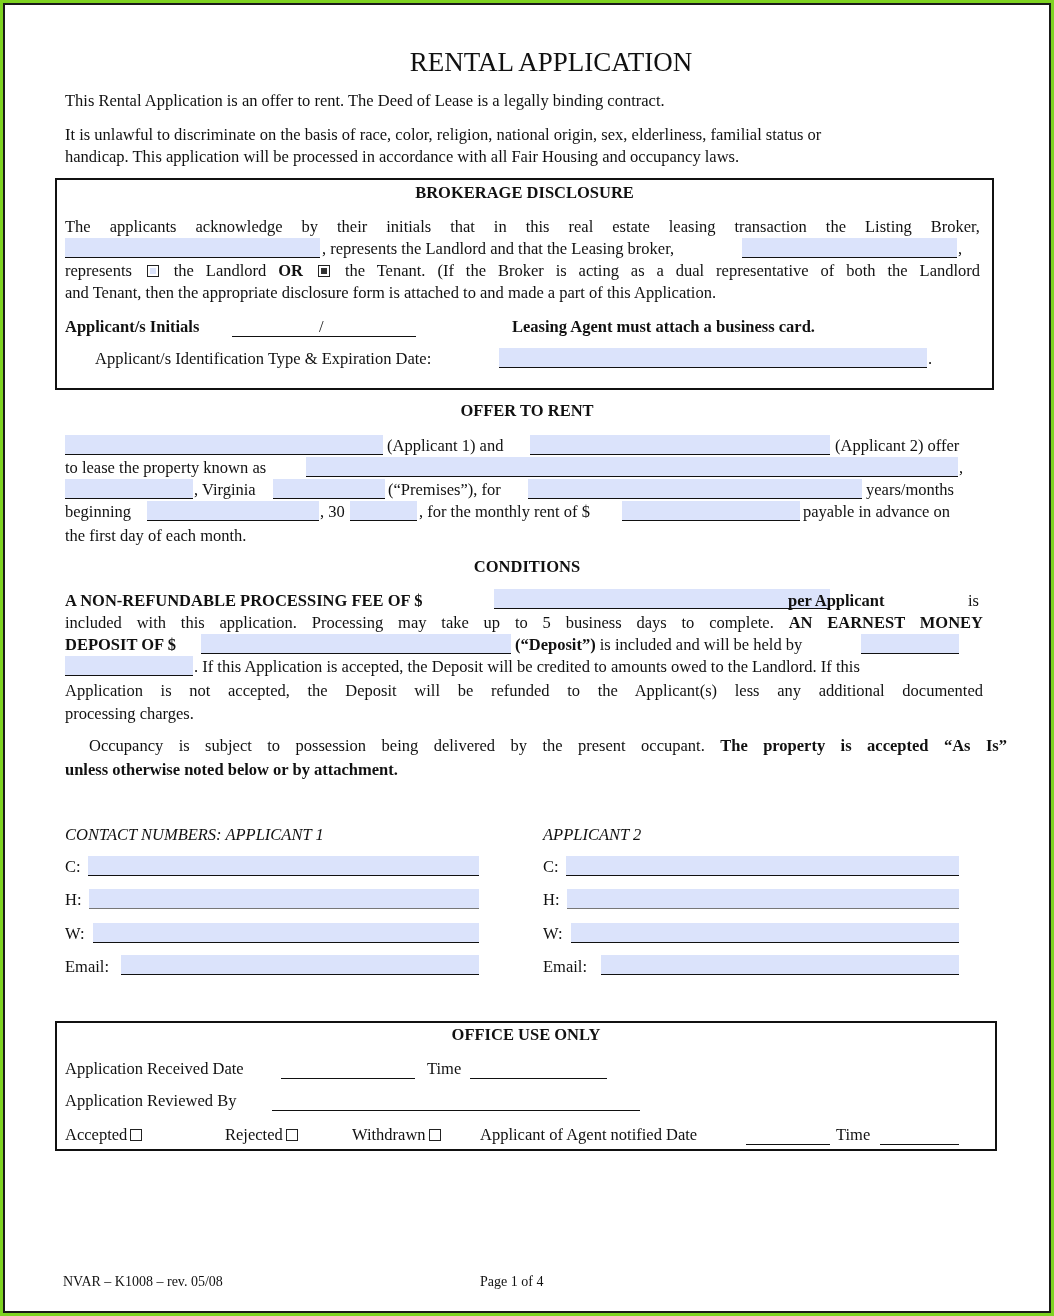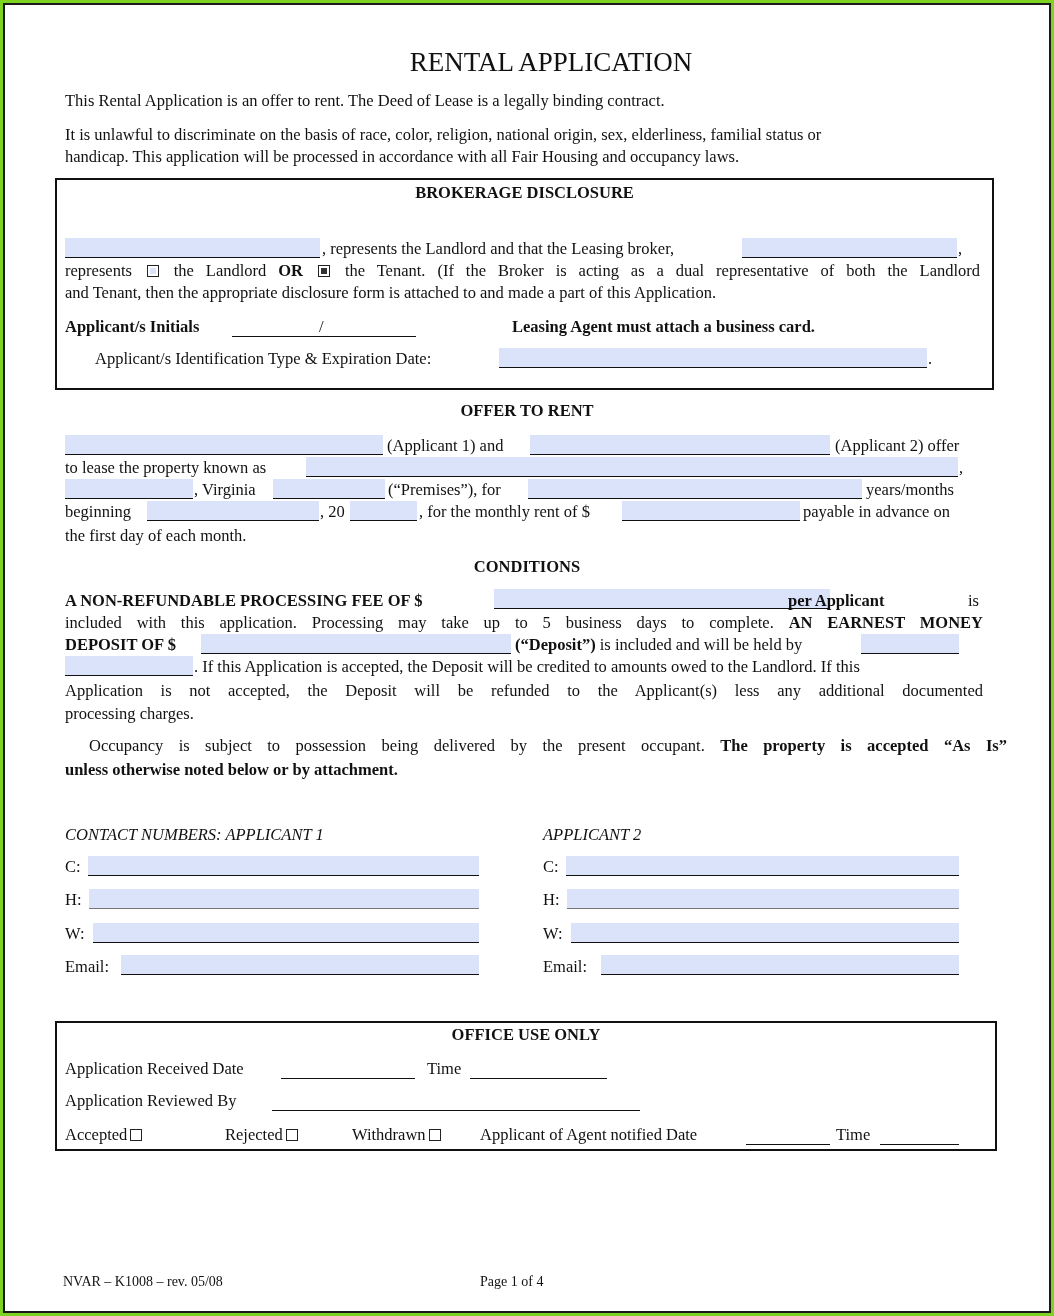--- a/index.html
+++ b/index.html
@@ -27,20 +27,21 @@
 <div class="page">
 
   <div class="abs center" style="left:0;width:1054px;top:47px;font-size:27px;padding-left:24px;">RENTAL APPLICATION</div>
 
   <div class="abs t" style="left:65px;top:91px;">This Rental Application is an offer to rent. The Deed of Lease is a legally binding contract.</div>
   <div class="abs t" style="left:65px;top:125px;">It is unlawful to discriminate on the basis of race, color, religion, national origin, sex, elderliness, familial status or</div>
   <div class="abs t" style="left:65px;top:147px;">handicap. This application will be processed in accordance with all Fair Housing and occupancy laws.</div>
 
   <div class="box" style="left:55px;top:178px;width:935px;height:208px;"></div>
   <div class="abs t b center" style="left:55px;width:939px;top:183px;">BROKERAGE DISCLOSURE</div>
+  <div class="abs t just" style="left:65px;width:915px;top:217px;">The applicants acknowledge by their initials that in this real estate leasing transaction the Listing Broker,</div>
 
   <div class="fld" style="left:65px;top:238px;width:255px;"></div>
   <div class="abs t" style="left:322px;top:239px;">, represents the Landlord and that the Leasing broker,</div>
   <div class="fld" style="left:742px;top:238px;width:215px;"></div>
   <div class="abs t" style="left:958px;top:239px;">,</div>
 
   <div class="abs t" style="left:65px;top:283px;">and Tenant, then the appropriate disclosure form is attached to and made a part of this Application.</div>
   <div class="abs t just" style="left:65px;width:915px;top:261px;">
     <span>represents</span>
     <span class="cb fill"></span>
@@ -72,21 +73,21 @@
 
   <div class="fld" style="left:65px;top:479px;width:128px;"></div>
   <div class="abs t" style="left:194px;top:480px;">, Virginia</div>
   <div class="fld" style="left:273px;top:479px;width:112px;"></div>
   <div class="abs t" style="left:388px;top:480px;">(“Premises”), for</div>
   <div class="fld" style="left:528px;top:479px;width:334px;"></div>
   <div class="abs t" style="left:866px;top:480px;">years/months</div>
 
   <div class="abs t" style="left:65px;top:502px;">beginning</div>
   <div class="fld" style="left:147px;top:501px;width:172px;"></div>
-  <div class="abs t" style="left:320px;top:502px;">, 20</div>
+  <div class="abs t" style="left:320px;top:502px;">, 30</div>
   <div class="fld" style="left:350px;top:501px;width:67px;"></div>
   <div class="abs t" style="left:419px;top:502px;">, for the monthly rent of $</div>
   <div class="fld" style="left:622px;top:501px;width:178px;"></div>
   <div class="abs t" style="left:803px;top:502px;">payable in advance on</div>
   <div class="abs t" style="left:65px;top:526px;">the first day of each month.</div>
 
   <div class="abs t b center" style="left:0;width:1054px;top:557px;">CONDITIONS</div>
 
   <div class="abs t b" style="left:65px;top:591px;">A NON-REFUNDABLE PROCESSING FEE OF $</div>
   <div class="fld" style="left:494px;top:589px;width:336px;"></div>

